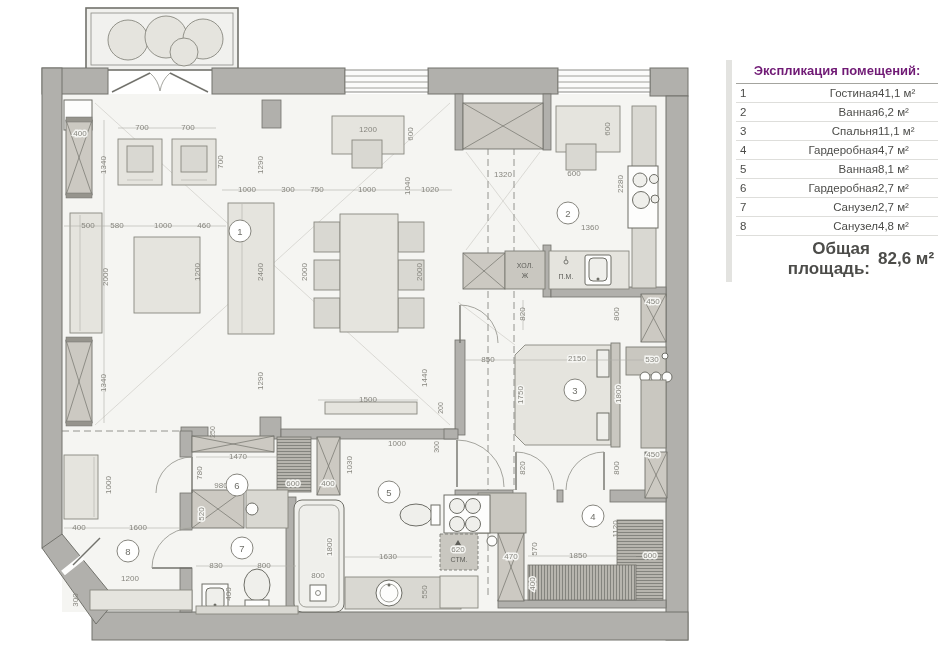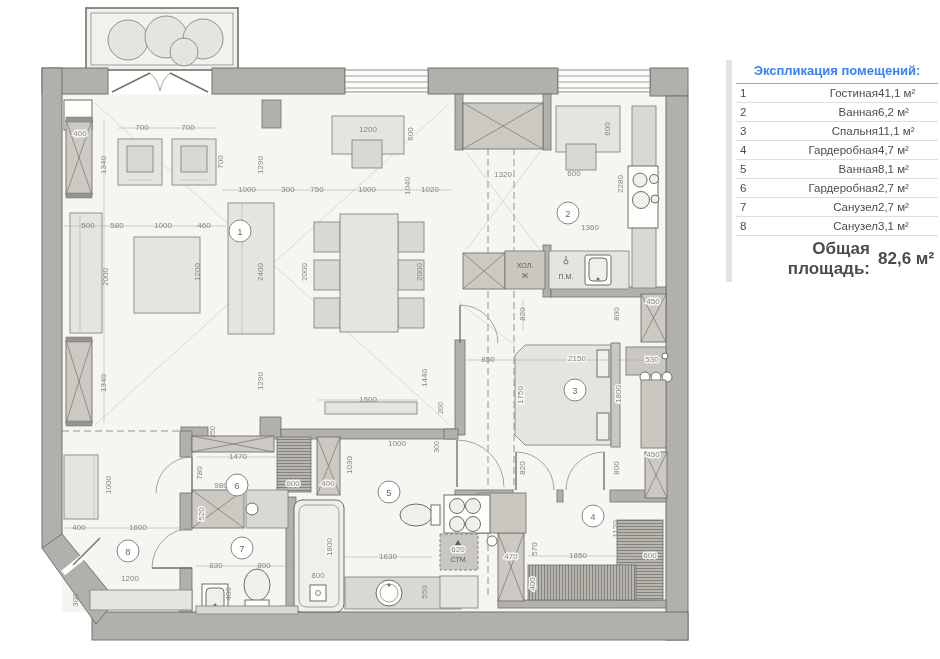--- a/index.html
+++ b/index.html
@@ -34,21 +34,21 @@
   .sm{font-size:7px;}
   .halo{paint-order:stroke;stroke:#f5f5f2;stroke-width:3px;}
   .lbl{font-size:7px;fill:#5d5d58;text-anchor:middle;dominant-baseline:middle;}
   .roomc{fill:#ffffff;stroke:#87867f;stroke-width:1;}
   .roomn{font-size:9.5px;fill:#6f6f69;text-anchor:middle;dominant-baseline:central;}
 
   
   .legend{position:absolute;left:726px;top:60px;width:212px;display:flex;}
   .legend-bar{width:6px;background:#e3e3e0;flex:0 0 6px;margin-right:4px;}
   .legend table{width:100%;border-collapse:collapse;color:#4c4c49;}
-  .legend th{font-size:13px;font-weight:bold;color:#3b82f6;text-align:center;
+  .legend th{font-size:13px;font-weight:bold;color:#701a75;text-align:center;
              padding:3px 0 5px 0;border-bottom:1px solid #a4a49f;}
   .legend td{font-size:11.5px;padding:3px 0;border-bottom:1px solid #dededb;}
   .legend td.num{width:20px;text-align:left;padding-left:4px;}
   .legend td.nm{text-align:right;}
   .legend td.ar{text-align:left;width:58px;padding-right:2px;}
   .legend tfoot td{border-bottom:none;border-top:1.5px solid #a4a49f;font-weight:bold;font-size:17px;}
   .legend tfoot td.tl{text-align:right;padding-right:8px;}
 </style>
 </head>
 <body>
@@ -541,21 +541,21 @@
             <td class="ar">2,7 м²</td>
           </tr>
       <tr>
             <td class="num">7</td>
             <td class="nm">Санузел</td>
             <td class="ar">2,7 м²</td>
           </tr>
       <tr>
             <td class="num">8</td>
             <td class="nm">Санузел</td>
-            <td class="ar">3,1 м²</td>
+            <td class="ar">4,8 м²</td>
           </tr>
     </tbody>
     <tfoot>
       <tr>
             <td></td>
             <td class="tl">Общая площадь:</td>
             <td class="ar">82,6 м²</td>
           </tr>
     </tfoot>
   </table>

